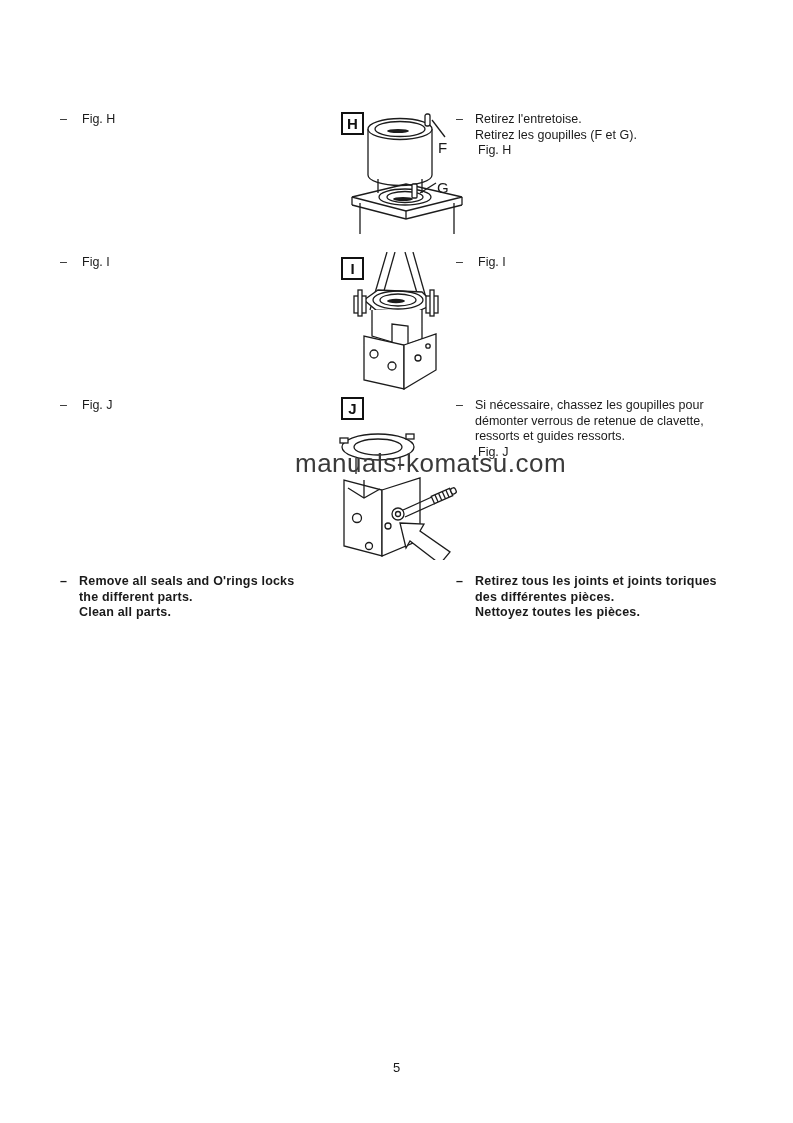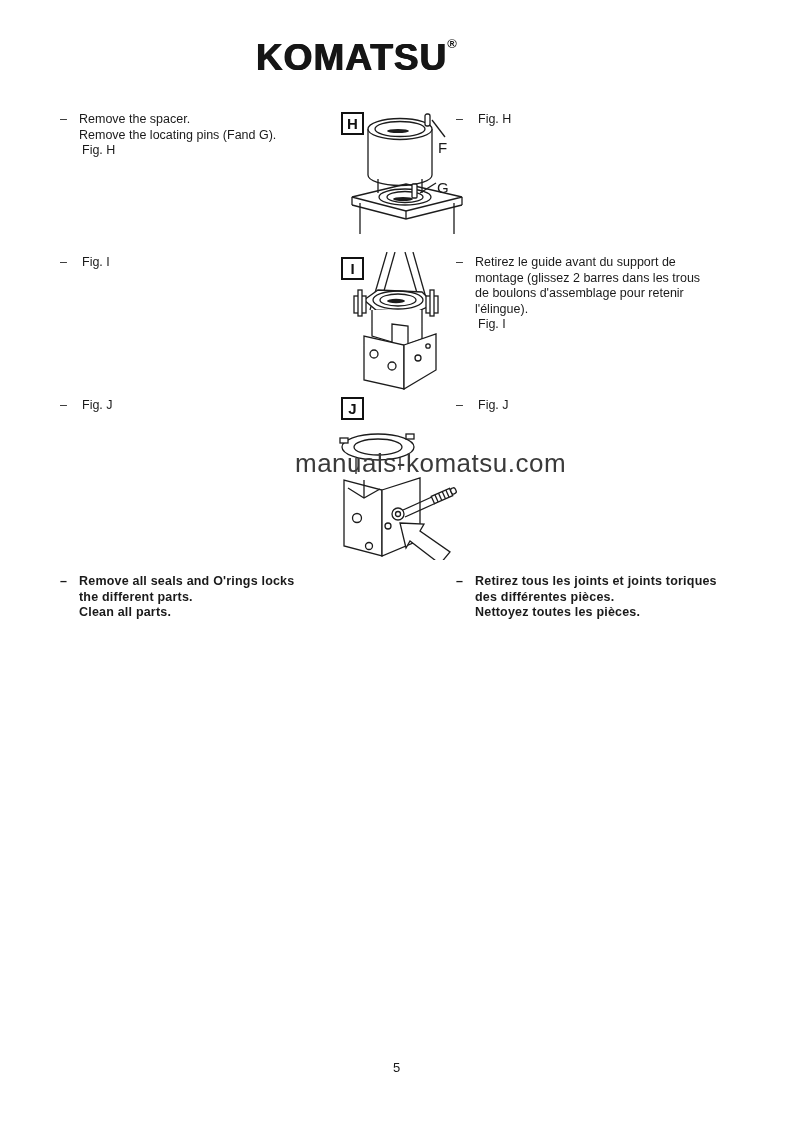--- a/index.html
+++ b/index.html
@@ -88,29 +88,24 @@
     text-align: center;
     font-size: 13px;
     color: #1a1a1a;
   }
 </style>
 </head>
 <body>
 
 <div class="page">
 
-  <div class="logo">
-    <span class="logo-text">KOMATSU</span><span class="logo-reg">®</span>
-  </div>
 
   <div class="block" style="left:60px; top:112px;">
     <span class="dash">–</span>
     <div>
-      <div class="body-text">Remove the spacer.
-Remove the locating pins (Fand G).</div>
       <div class="fig">Fig. H</div>
     </div>
   </div>
 
   <div class="fig-label" style="left:341px; top:112px;">H</div>
 
   <div class="figure" style="left:348px; top:113px;">
     <svg width="118" height="122" viewBox="0 0 118 122" fill="none" stroke="#1c1c1c" stroke-width="1.3">
 
       <polygon points="4,84 58,71 114,84 58,98" fill="#fff"></polygon>
@@ -143,20 +138,22 @@
       <line x1="72" y1="80" x2="88" y2="70"></line>
 
       <text x="90" y="40" font-size="15" fill="#1a1a1a" stroke="none" font-family="Liberation Sans, sans-serif">F</text>
       <text x="89" y="80" font-size="15" fill="#1a1a1a" stroke="none" font-family="Liberation Sans, sans-serif">G</text>
     </svg>
   </div>
 
   <div class="block" style="left:456px; top:112px;">
     <span class="dash">–</span>
     <div>
+      <div class="body-text">Retirez l'entretoise.
+Retirez les goupilles (F et G).</div>
       <div class="fig">Fig. H</div>
     </div>
   </div>
 
   <div class="block" style="left:60px; top:255px;">
     <span class="dash">–</span>
     <div>
       <div class="fig">Fig. I</div>
     </div>
   </div>
@@ -188,24 +185,20 @@
       <circle cx="32" cy="102" r="4"></circle>
       <circle cx="50" cy="114" r="4"></circle>
       <circle cx="76" cy="106" r="3"></circle>
       <circle cx="86" cy="94" r="2.2"></circle>
     </svg>
   </div>
 
   <div class="block" style="left:456px; top:255px;">
     <span class="dash">–</span>
     <div>
-      <div class="body-text">Retirez le guide avant du support de
-montage (glissez 2 barres dans les trous
-de boulons d'assemblage pour retenir
-l'élingue).</div>
       <div class="fig">Fig. I</div>
     </div>
   </div>
 
   <div class="block" style="left:60px; top:398px;">
     <span class="dash">–</span>
     <div>
       <div class="fig">Fig. J</div>
     </div>
   </div>
@@ -247,20 +240,23 @@
         <rect x="122" y="65" width="5" height="6" rx="2" fill="#fff"></rect>
       </g>
 
       <polygon points="70,95 94,96 90,103 120,124 110,136 80,113 76,120" fill="#fff"></polygon>
     </svg>
   </div>
 
   <div class="block" style="left:456px; top:398px;">
     <span class="dash">–</span>
     <div>
+      <div class="body-text">Si nécessaire, chassez les goupilles pour
+démonter verrous de retenue de clavette,
+ressorts et guides ressorts.</div>
       <div class="fig">Fig. J</div>
     </div>
   </div>
 
   <div class="watermark">manuals-komatsu.com</div>
 
   <div class="block bold" style="left:60px; top:574px;">
     <span class="dash">–</span>
     <div>
       <div class="body-text">Remove all seals and O'rings locks

